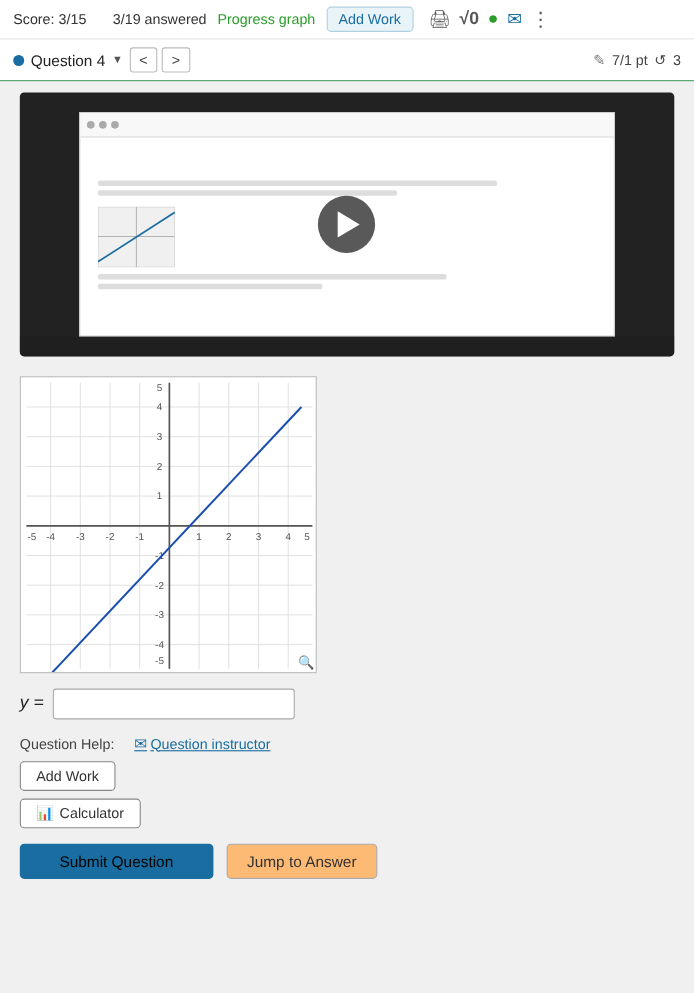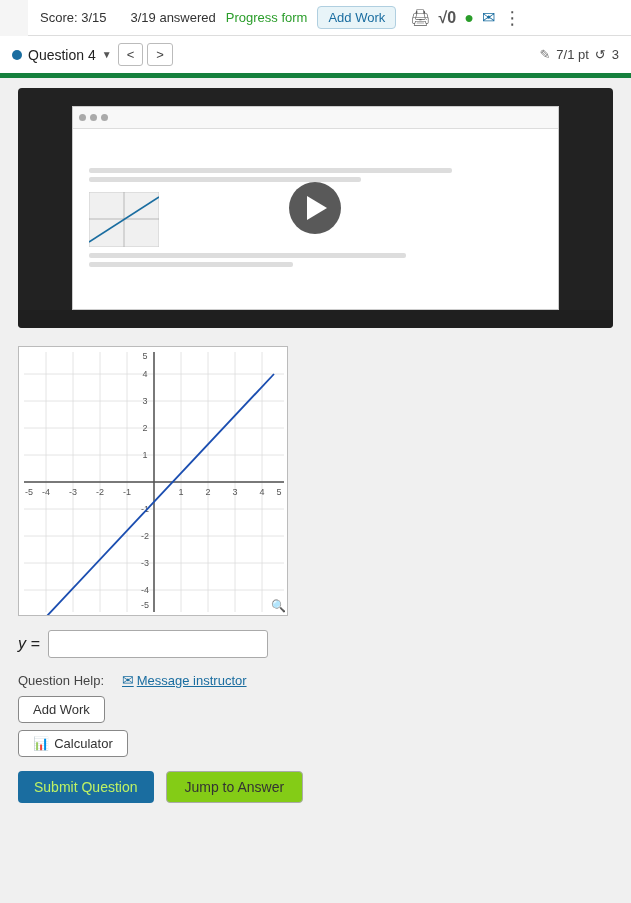--- a/index.html
+++ b/index.html
@@ -13,21 +13,20 @@
     }
 
     
     .top-bar {
       background: #fff;
       border-bottom: 1px solid #ddd;
       padding: 6px 12px;
       display: flex;
       align-items: center;
       gap: 10px;
-      margin-left: 28px;
     }
     .score-text {
       font-size: 13px;
       color: #333;
     }
     .separator {
       color: #aaa;
       margin: 0 2px;
     }
     .btn-add-work {
@@ -49,21 +48,21 @@
       font-size: 16px;
       color: #555;
       cursor: pointer;
     }
     .toolbar-icon.green { color: #2a9d2a; }
     .toolbar-icon.blue { color: #1a6da0; }
 
     
     .question-bar {
       background: #fff;
-      border-bottom: 5px solid #15803d;
+      border-bottom: 1px solid #15803d;
       padding: 7px 12px;
       display: flex;
       align-items: center;
       justify-content: space-between;
     }
     .question-nav-left {
       display: flex;
       align-items: center;
       gap: 6px;
     }
@@ -280,30 +279,30 @@
 
     
     .submit-row {
       display: flex;
       align-items: center;
       gap: 12px;
       margin-top: 6px;
     }
     .btn-submit {
       background: #1a6da0;
-      color: #bef264;
+      color: #000000;
       border: none;
       border-radius: 4px;
-      padding: 8px 16px;
+      padding: 8px 36px;
       font-size: 14px;
       cursor: pointer;
       font-weight: 500;
     }
     .btn-jump {
-      background: #84cc16;
+      background: #fdba74;
       border: 1px solid #aaa;
       border-radius: 4px;
       padding: 7px 18px;
       font-size: 14px;
       cursor: pointer;
       color: #333;
     }
 
     
     .progress-saved {
@@ -315,21 +314,21 @@
     
     .three-dots { font-size: 18px; color: #555; cursor: pointer; letter-spacing: 1px; }
   </style>
 </head>
 <body>
 
 <div class="top-bar">
   <span class="score-text">Score: 3/15</span>
   <span class="separator"></span>
   <span class="score-text">3/19 answered</span>
-  <span class="progress-saved">Progress form</span>
+  <span class="progress-saved">Progress graph</span>
   <button class="btn-add-work">Add Work</button>
   <div class="toolbar-icons">
     <span class="toolbar-icon">🖨</span>
     <span class="toolbar-icon" style="font-weight:bold;">√0</span>
     <span class="toolbar-icon green">●</span>
     <span class="toolbar-icon blue">✉</span>
     <span class="three-dots">⋮</span>
   </div>
 </div>
 
@@ -441,21 +440,21 @@
 
   <div class="answer-row">
     <span class="y-equals">y =</span>
     <input class="answer-input" type="text" placeholder="" style="">
   </div>
 
   <div class="help-row">
     <span>Question Help:</span>
     <span class="help-link">
       <span class="envelope-icon">✉</span>
-      <span>Message instructor</span>
+      <span>Question instructor</span>
     </span>
   </div>
 
   <div class="btn-row">
     <button class="btn-add-work-2">Add Work</button>
     <button class="btn-calculator">
       <span>📊</span>
       <span>Calculator</span>
     </button>
   </div>

